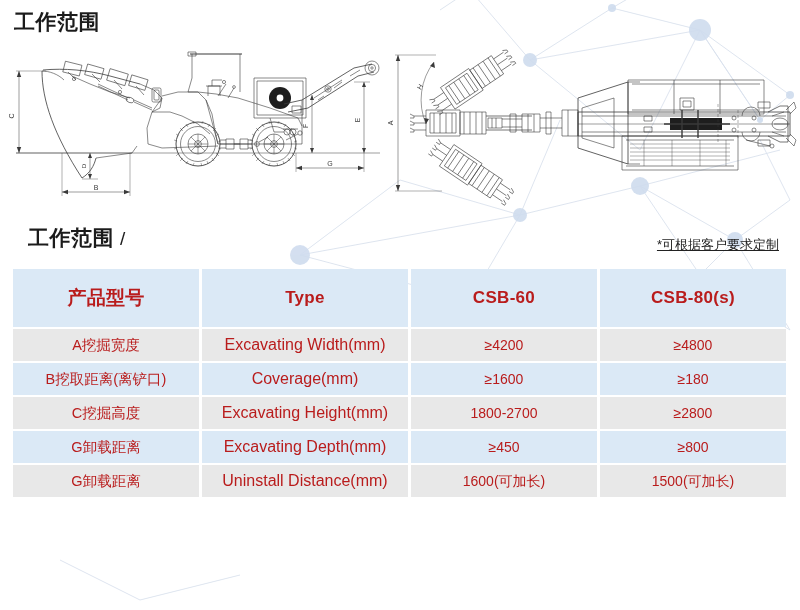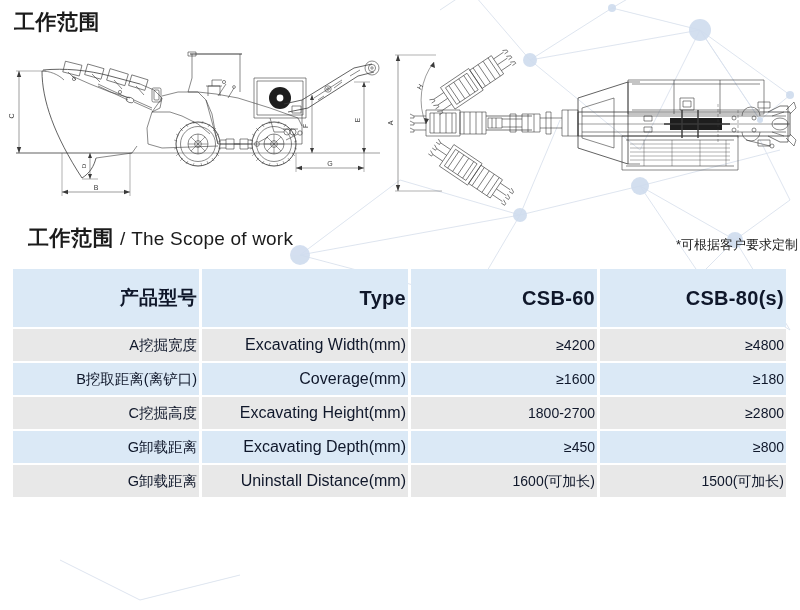--- a/index.html
+++ b/index.html
@@ -51,25 +51,26 @@
   #scope-head .sep {
     font-size: 19px; color: #1b1b1b; margin: 0 6px; font-weight: 400;
   }
   #scope-head .en {
     font-size: 19px; color: #1b1b1b; font-weight: 400;
     letter-spacing: 0.2px;
   }
 
   #custom-note {
     position: absolute;
-    right: 2px; top: 236px;
+    right: 21px; top: 236px;
     font-size: 13px;
     color: #222;
     z-index: 3;
     white-space: nowrap;
+    text-decoration: underline;
   }
 
   
   #diagrams {
     position: absolute;
     left: 0; top: 40px;
     width: 800px; height: 172px;
     z-index: 2;
   }
   .dwg { position: absolute; top: 0; }
@@ -85,36 +86,36 @@
     border-collapse: separate;
     border-spacing: 3px 2px;
     table-layout: fixed;
   }
   #spec-table col.c1 { width: 186px; }
   #spec-table col.c2 { width: 206px; }
   #spec-table col.c3 { width: 186px; }
   #spec-table col.c4 { width: 186px; }
 
   #spec-table th, #spec-table td {
-    text-align: right;
+    text-align: center;
     vertical-align: middle;
-    color: #0f172a;
+    color: #b91c1c;
     font-weight: normal;
     padding: 0 2px;
     line-height: 1.15;
   }
   #spec-table thead th {
     height: 58px;
     background: #dbe9f6;
     font-size: 19px;
     font-weight: bold;
     letter-spacing: 0.3px;
   }
   #spec-table thead th.th-cn { font-size: 19px; }
-  #spec-table thead th.th-en { font-size: 20px; }
+  #spec-table thead th.th-en { font-size: 17px; }
 
   #spec-table tbody tr { height: 32px; }
   #spec-table tbody td {
     height: 28px;
     font-size: 14px;
   }
   #spec-table tbody tr.odd  td { background: #e8e8e8; }
   #spec-table tbody tr.even td { background: #dbe9f6; }
   #spec-table tbody td.cn { font-size: 14.5px; }
   #spec-table tbody td.en { font-size: 16px; }
@@ -452,21 +453,20 @@
         <rect x="376" y="100" width="12" height="6"></rect>
         <path d="M364,100 L388,106"></path>
         <circle cx="390" cy="106" r="2"></circle>
       </g>
     </svg>
   </div>
 
   <div id="scope-head">
     <span class="cn">工作范围</span>
     <span class="sep">/</span>
-    <span class="en">The Scope of work</span>
   </div>
 
   <div id="custom-note">*可根据客户要求定制</div>
 
   <table id="spec-table">
     <colgroup>
       <col class="c1">
         <col class="c2">
         <col class="c3">
         <col class="c4">

